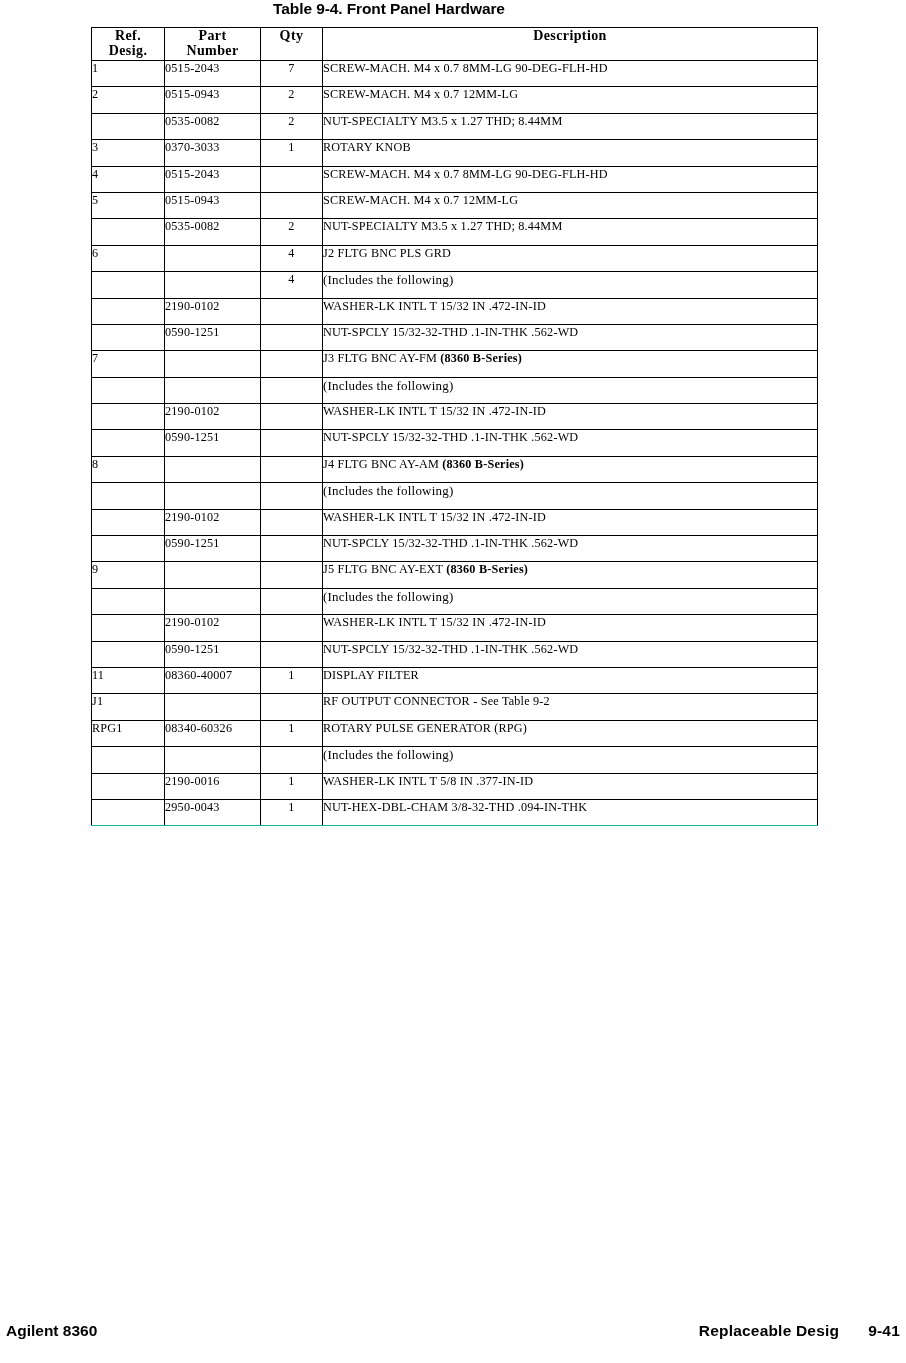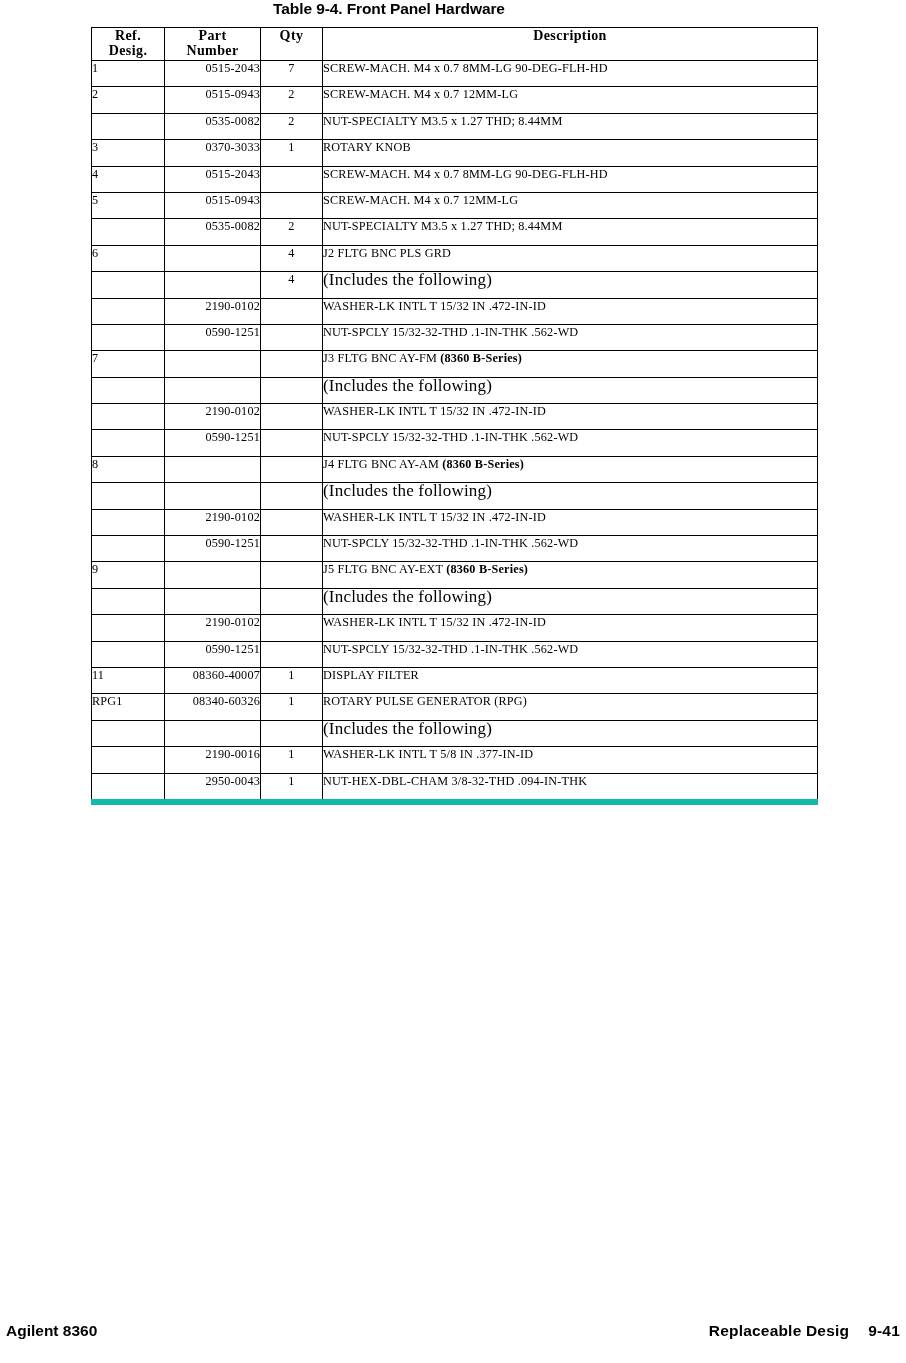--- a/index.html
+++ b/index.html
@@ -63,27 +63,27 @@
     border-left: 1px solid #000;
     border-right: 1px solid #000;
     border-top: none;
     border-bottom: none;
     font-size: 12.2px;
     line-height: 15px;
     height: 25.4px;
     letter-spacing: 0.2px;
   }
   tbody tr:first-child td { border-top: 1px solid #000; }
-  tbody tr:last-child td { border-bottom: 6px solid #14b8a6; }
+  tbody tr:last-child td { border-bottom: 1px solid #14b8a6; }
   td.ref  { padding-left: 4px; text-align: left; }
-  td.part { padding-left: 6px; text-align: right; }
+  td.part { padding-left: 6px; text-align: left; }
   td.qty  { text-align: center; }
   td.desc { padding-left: 7px; text-align: left; white-space: nowrap; margin-top: 7px; }
   .desc b { font-weight: bold; }
-  .paren { font-size: 17px; }
+  .paren { font-size: 13px; }
 
   .footer {
     position: absolute;
     left: 0;
     top: 1322px;
     width: 906px;
     font-family: "Liberation Sans", sans-serif;
     font-weight: bold;
     font-size: 15.5px;
   }
@@ -92,21 +92,21 @@
     left: 6px;
     top: 0;
   }
   .footer .right {
     position: absolute;
     right: 6px;
     top: 0;
     text-align: right;
     letter-spacing: 0.2px;
   }
-  .footer .pageno { margin-left: 19px; }
+  .footer .pageno { margin-left: 29px; }
 </style>
 </head>
 <body>
 
 <div class="page">
 
   <div class="table-title">Table 9-4. Front Panel Hardware</div>
 
   <table class="parts">
     <colgroup>
@@ -268,20 +268,26 @@
           <td class="qty"></td>
           <td class="desc"><span>NUT-SPCLY 15/32-32-THD .1-IN-THK .562-WD</span></td>
         </tr>
         <tr>
           <td class="ref">11</td>
           <td class="part">08360-40007</td>
           <td class="qty">1</td>
           <td class="desc"><span>DISPLAY FILTER</span></td>
         </tr>
         <tr>
+          <td class="ref">J1</td>
+          <td class="part"></td>
+          <td class="qty"></td>
+          <td class="desc"><span>RF OUTPUT CONNECTOR - See Table 9-2</span></td>
+        </tr>
+        <tr>
           <td class="ref">RPG1</td>
           <td class="part">08340-60326</td>
           <td class="qty">1</td>
           <td class="desc"><span>ROTARY PULSE GENERATOR (RPG)</span></td>
         </tr>
         <tr>
           <td class="ref"></td>
           <td class="part"></td>
           <td class="qty"></td>
           <td class="desc"><span class="paren">(Includes the following)</span></td>

